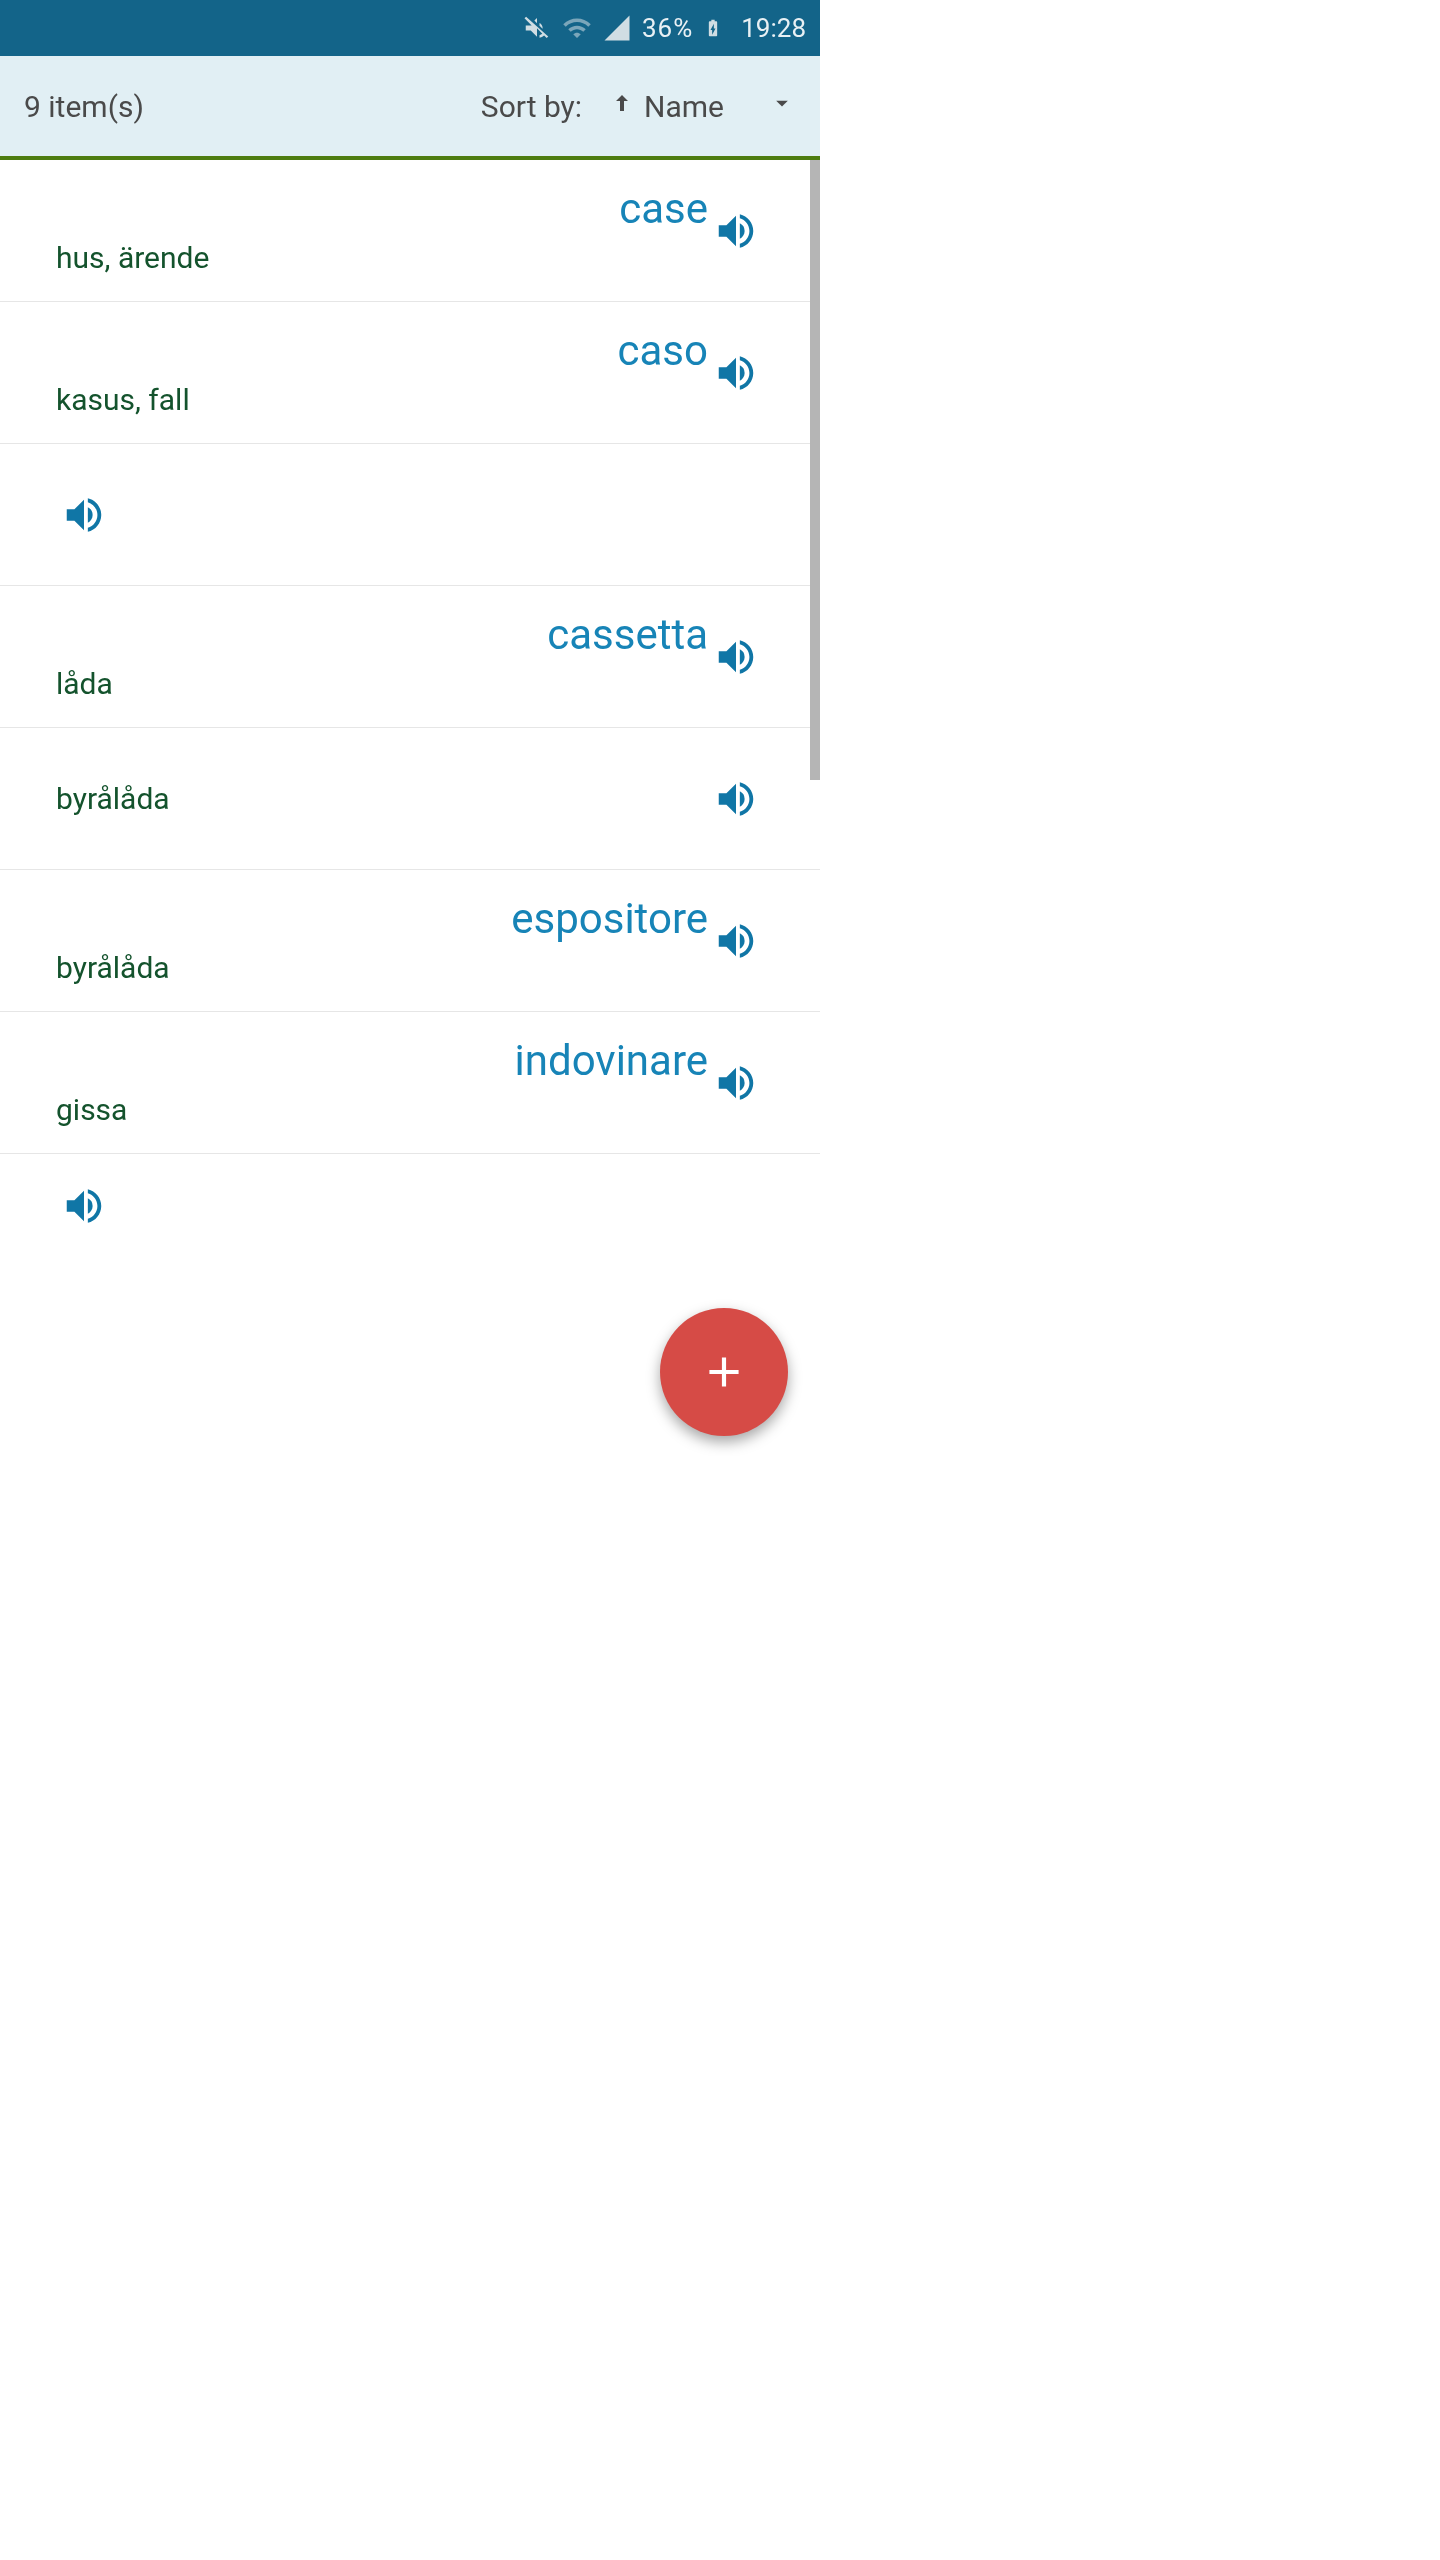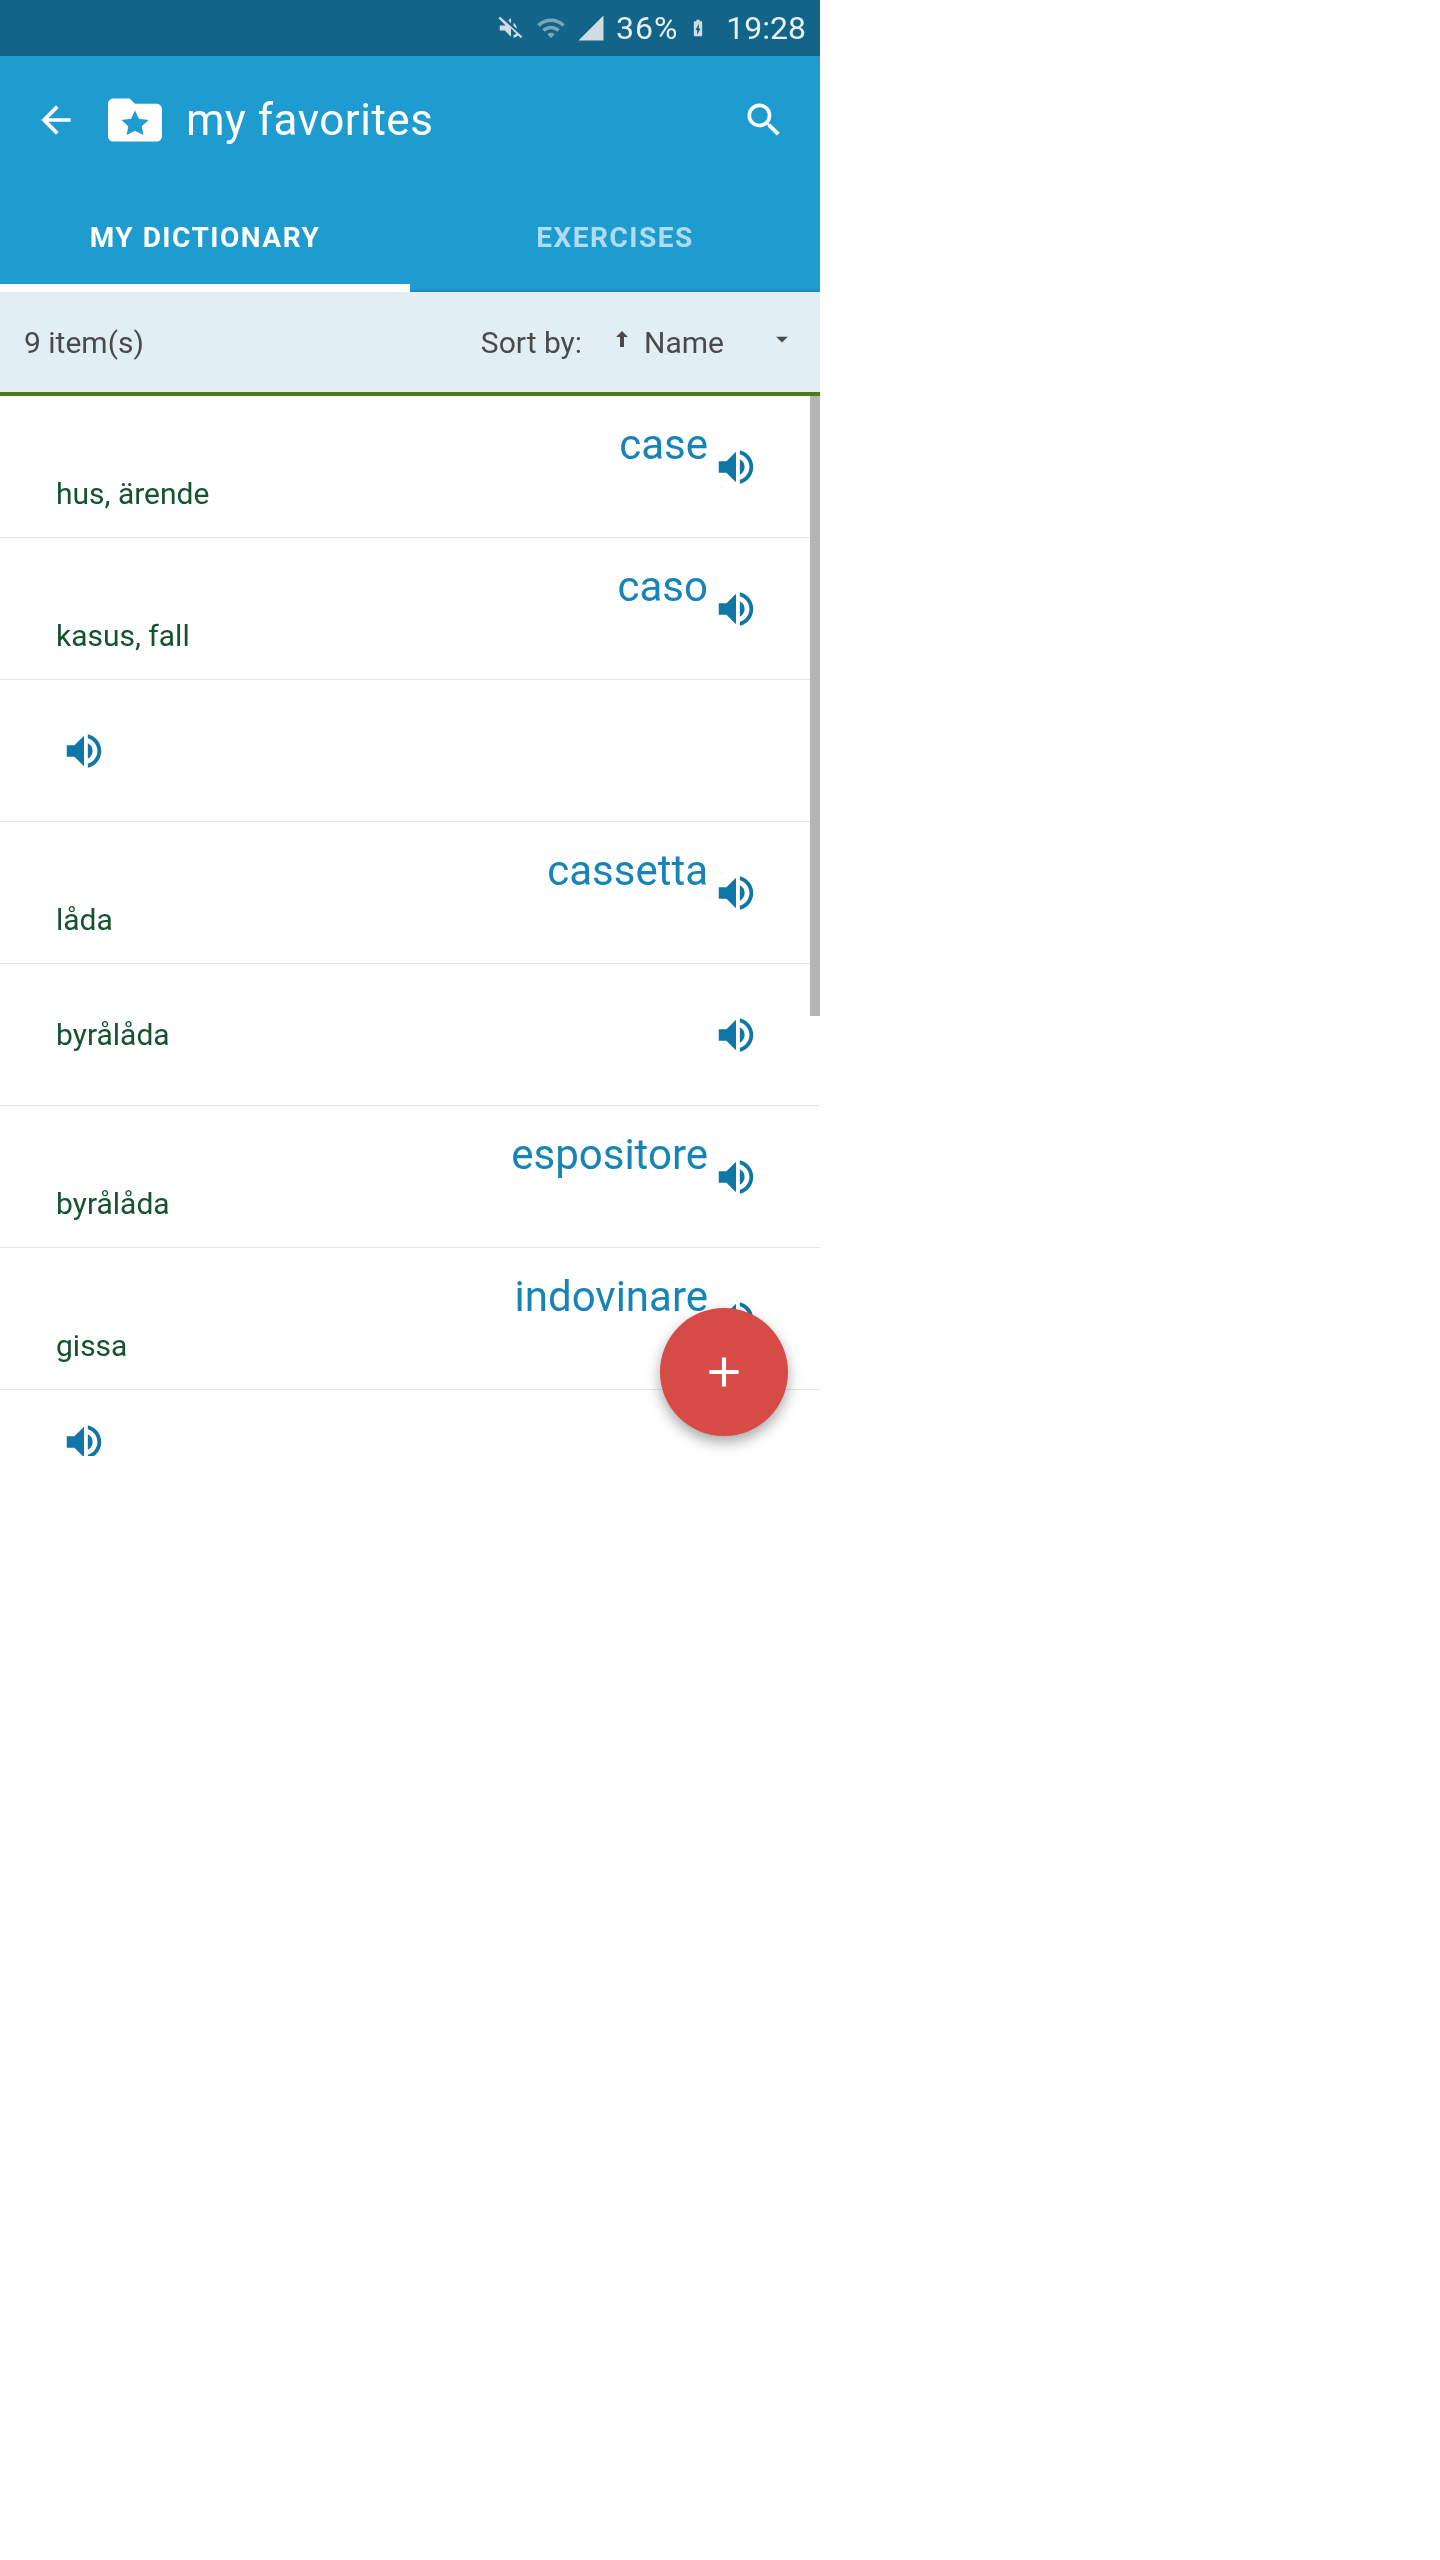--- a/index.html
+++ b/index.html
@@ -7,21 +7,21 @@
   
   
   .status-bar {
     background: #136489;
     height: 56px;
     display: flex;
     align-items: center;
     justify-content: flex-end;
     padding: 3px 14px;
     color: #e8f0f4;
-    font-size: 32px;
+    font-size: 26px;
     gap: 10px;
   }
   .status-bar .pct { letter-spacing: 1px; }
   .status-bar .time { font-weight: 400; margin-left: 8px; }
   .status-icon { fill: #d0dde3; }
   .status-icon.faint { opacity: .55; }
   
   
   .app-bar {
     background: #1e9ccf;
@@ -158,46 +158,20 @@
     <svg class="status-icon" width="30" height="30" viewBox="0 0 24 24">
         <path d="M2 22h20V2L2 22z"></path>
       </svg>
     <span class="pct">36%</span>
     <svg class="status-icon" width="20" height="34" viewBox="0 0 24 24">
         <path d="M15.67 4H14V2h-4v2H8.33C7.6 4 7 4.6 7 5.33v15.33C7 21.4 7.6 22 8.33 22h7.33c.74 0 1.34-.6 1.34-1.33V5.33C17 4.6 16.4 4 15.67 4zM11 20v-5.5H9L13 7v5.5h2L11 20z"></path>
       </svg>
     <span class="time">19:28</span>
   </div>
 
-  <div class="app-bar">
-    <div class="app-bar-top">
-      <div class="back-btn">
-        <svg width="44" height="44" viewBox="0 0 24 24" fill="#fff">
-            <path d="M20 11H7.83l5.59-5.59L12 4l-8 8 8 8 1.41-1.41L7.83 13H20v-2z"></path>
-          </svg>
-      </div>
-      <div class="folder-star">
-        <svg width="66" height="54" viewBox="0 0 24 20">
-          <path fill="#fff" d="M10 2H4C2.9 2 2 2.9 2 4v12c0 1.1.9 2 2 2h16c1.1 0 2-.9 2-2V6c0-1.1-.9-2-2-2h-8l-2-2z"></path>
-          <path fill="#1e9ccf" d="M12 6.5l1.45 3.05L17 10l-2.5 2.3.6 3.3L12 14l-3.1 1.6.6-3.3L7 10l3.55-.45L12 6.5z"></path>
-        </svg>
-      </div>
-      <div class="title">my favorites</div>
-      <div class="spacer"></div>
-      <div class="search-btn">
-        <svg width="44" height="44" viewBox="0 0 24 24" fill="#fff">
-            <path d="M15.5 14h-.79l-.28-.27A6.471 6.471 0 0016 9.5 6.5 6.5 0 109.5 16c1.61 0 3.09-.59 4.23-1.57l.27.28v.79l5 4.99L20.49 19l-4.99-5zM9.5 14C7.01 14 5 11.99 5 9.5S7.01 5 9.5 5 14 7.01 14 9.5 11.99 14 9.5 14z"></path>
-          </svg>
-      </div>
-    </div>
-    <div class="tabs">
-      <div class="tab active">MY DICTIONARY</div>
-      <div class="tab">EXERCISES</div>
-    </div>
-  </div>
 
   <div class="sort-bar">
     <span class="count">9 item(s)</span>
     <span class="label">Sort by:</span>
     <span class="sort-arrow">
       <svg width="24" height="30" viewBox="0 0 24 24" fill="#4a4a4a">
           <path d="M12 4l-6 6h4v10h4V10h4l-6-6z"></path>
         </svg>
     </span>
     <span class="sort-name">Name</span>

